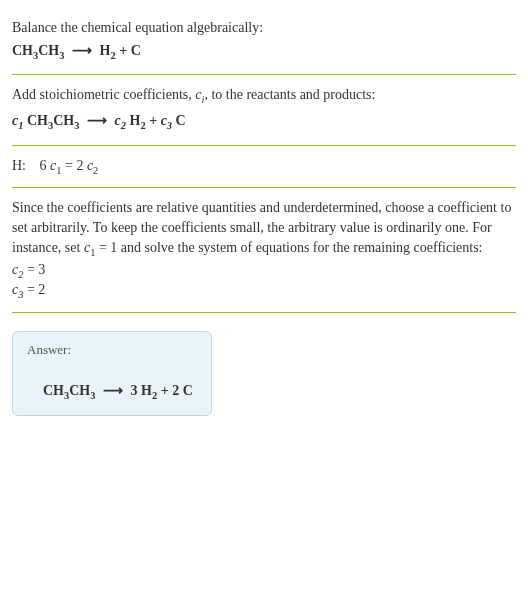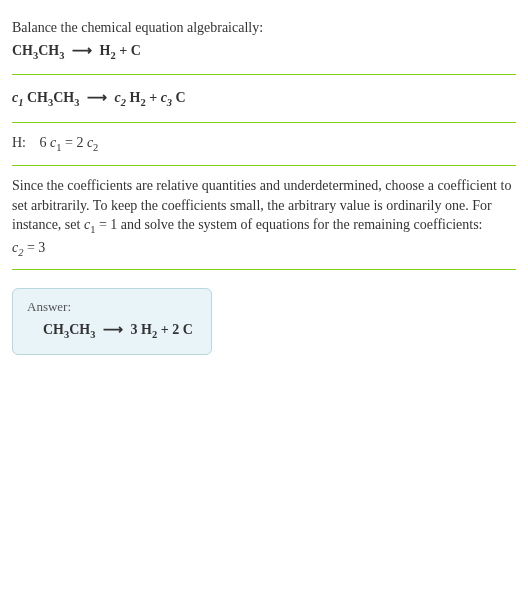--- a/index.html
+++ b/index.html
@@ -58,21 +58,21 @@
       border: 1px solid #b8d8e0;
       border-radius: 6px;
       padding: 10px 14px;
       margin-top: 8px;
       display: inline-block;
       min-width: 200px;
     }
     .answer-label {
       font-size: 13px;
       color: #555;
-      margin-bottom: 6px;
+      margin-bottom: 24px;
     }
     .answer-content {
       padding-left: 16px;
     }
     .chem {
       font-family: Georgia, serif;
     }
   </style>
 </head>
 <body>
@@ -82,20 +82,23 @@
   <div class="equation">
     <span class="chem"><span>CH</span><sub>3</sub><span>CH</span><sub>3</sub></span>
     <span class="arrow">⟶</span>
     <span class="chem"><span>H</span><sub>2</sub></span>
     <span> + </span>
     <span class="chem">C</span>
   </div>
 </div>
 
 <div class="section">
+  <div class="text-line">
+    <span>Add stoichiometric coefficients, </span><span class="italic">c</span><sub class="italic">i</sub><span>, to the reactants and products:</span>
+  </div>
   <div class="equation">
     <span class="italic"><span>c</span><sub>1</sub></span>
     <span class="chem"> CH<sub>3</sub>CH<sub>3</sub></span>
     <span class="arrow">⟶</span>
     <span class="italic"><span>c</span><sub>2</sub></span>
     <span class="chem"> H<sub>2</sub> + </span>
     <span class="italic"><span>c</span><sub>3</sub></span>
     <span class="chem"> C</span>
   </div>
 </div>
@@ -105,20 +108,21 @@
     <span class="atom-label">H:</span>
     <span><span>6 </span><span class="italic">c</span><sub>1</sub> = <span>2 </span><span class="italic">c</span><sub>2</sub></span>
   </div>
 </div>
 
 <div class="section">
   <div class="text-line">
     <span>Since the coefficients are relative quantities and underdetermined, choose a coefficient to set arbitrarily. To keep the coefficients small, the arbitrary value is ordinarily one. For instance, set </span><span class="italic">c</span><sub>1</sub><span> = 1 and solve the system of equations for the remaining coefficients:</span>
   </div>
   <div class="coeff-row"><span>c</span><sub>2</sub><span style="font-style:normal"> = 3</span></div>
+  <div class="coeff-row"><span>c</span><sub>3</sub><span style="font-style:normal"> = 2</span></div>
 </div>
 
 <div class="section">
   <div class="answer-box">
     <div class="answer-label">Answer:</div>
     <div class="answer-content equation">
       <span class="chem"><span>CH</span><sub>3</sub><span>CH</span><sub>3</sub></span>
       <span class="arrow">⟶</span>
       <span class="chem"><span>3 H</span><sub>2</sub></span>
       <span> + </span>

